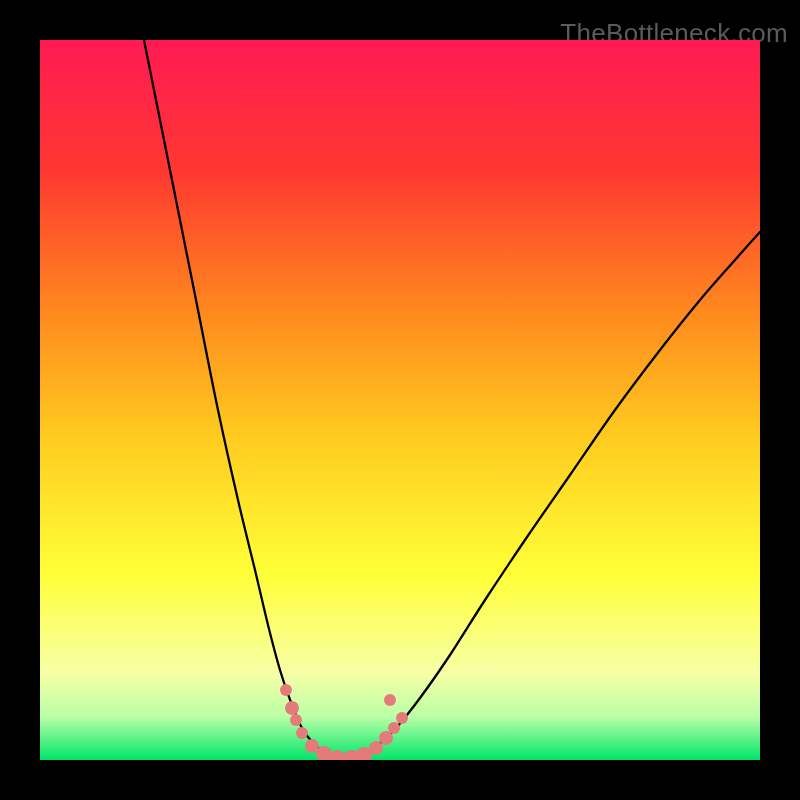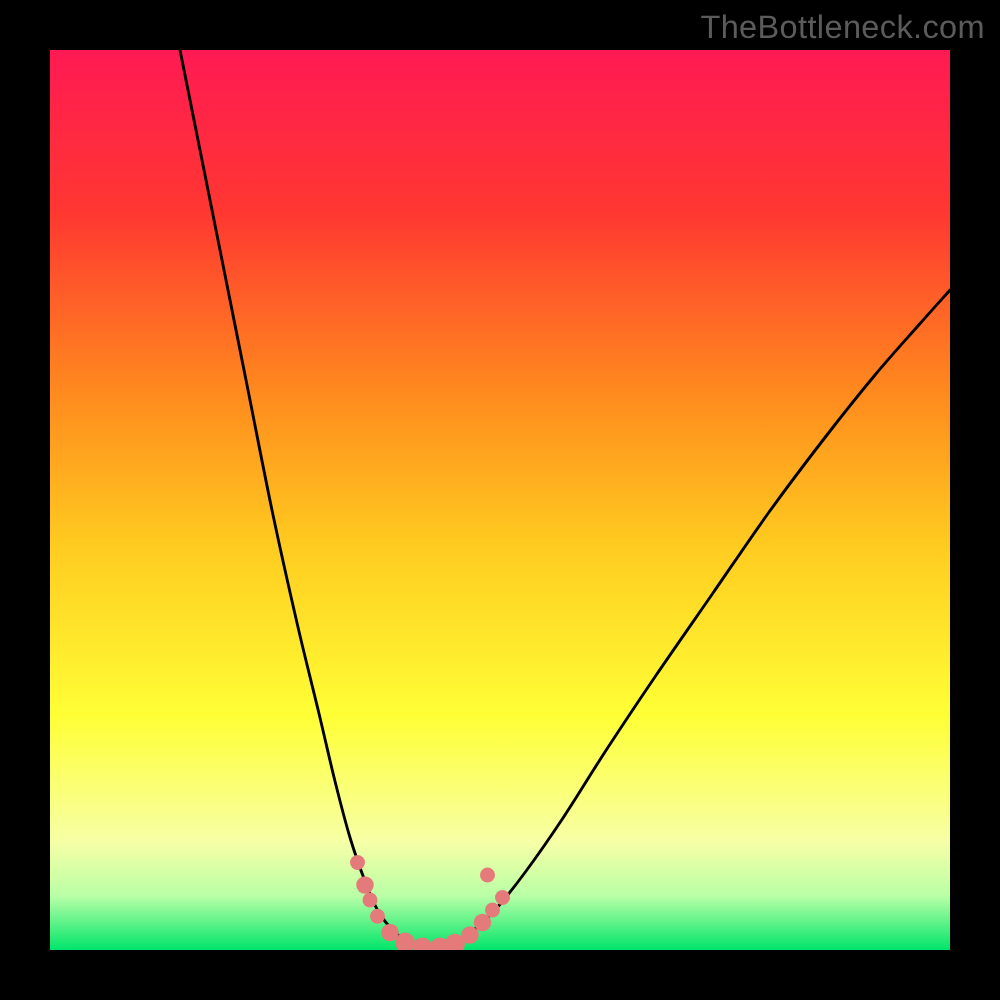--- a/index.html
+++ b/index.html
@@ -23,21 +23,21 @@
     width: 720px;
     height: 720px;
     overflow: hidden;
   }
   .gradient-bg {
     position: absolute;
     inset: 0;
   }
   .watermark {
     position: absolute;
-    top: 6px;
+    top: 18px;
     right: 12px;
     color: #5b5b5b;
     font-size: 26px;
     font-weight: 400;
     letter-spacing: 0.3px;
   }
   svg.curve-layer {
     position: absolute;
     inset: 0;
   }

